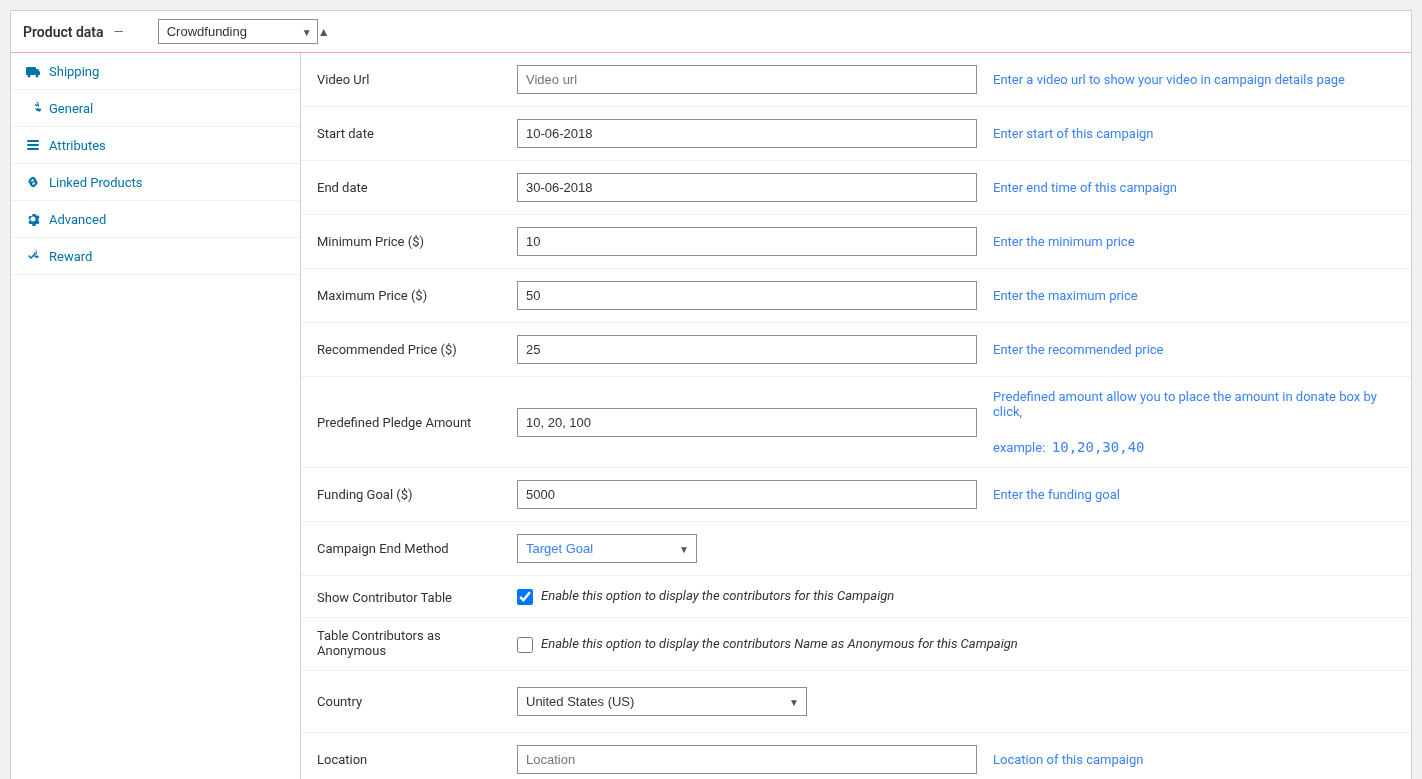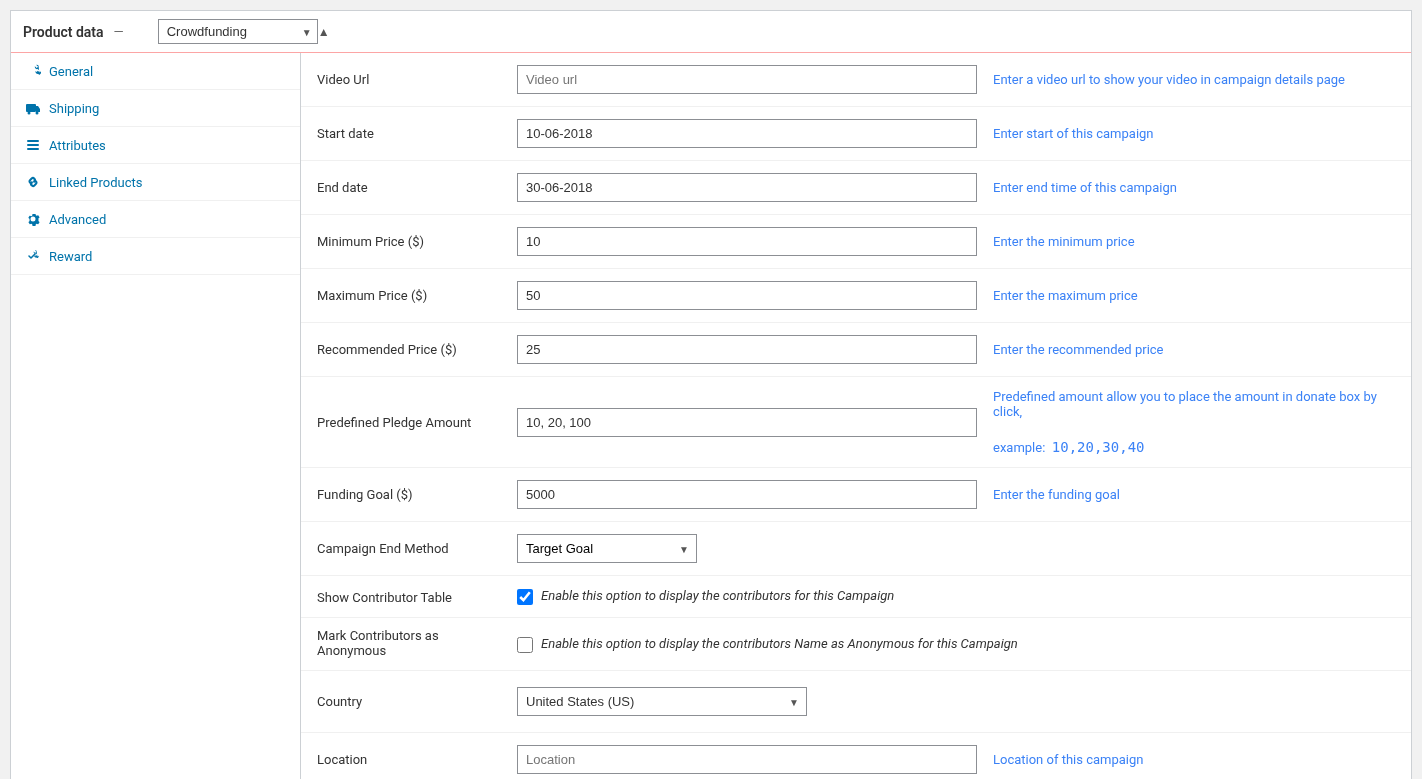--- a/index.html
+++ b/index.html
@@ -150,21 +150,21 @@
       font-size: 13px;
       color: #333;
       background: #fff;
     }
 
     .form-select-field {
       width: 180px;
       padding: 6px 24px 6px 8px;
       border: 1px solid #8c8f94;
       font-size: 13px;
-      color: #000000;
+      color: #3b82f6;
       background: #fff;
       appearance: none;
       -webkit-appearance: none;
     }
 
     .form-select-wrapper {
       position: relative;
       display: inline-block;
     }
 
@@ -253,35 +253,35 @@
     </div>
     <button class="collapse-btn">▲</button>
   </div>
 
   <div class="product-data-body">
 
     <div class="sidebar">
       <div class="sidebar-item">
         <span class="icon">
           <svg width="16" height="16" viewBox="0 0 16 16" fill="#0073aa">
-              <path d="M13.5 2.5c-.6-.6-1.4-.8-2.2-.6l1.8 1.8-1.4 1.4-1.8-1.8c-.2.8 0 1.6.6 2.2.6.6 1.5.8 2.3.5l3.2 3.2c.3.3.3.8 0 1.1l-1.1 1.1c-.3.3-.8.3-1.1 0L10.6 8c-.3.8-.1 1.7.5 2.3.6.6 1.4.8 2.2.6l-1.8-1.8 1.4-1.4 1.8 1.8c.2-.8 0-1.6-.6-2.2z"></path>
-            </svg>
-        </span>
-        <span>General</span>
-      </div>
-      <div class="sidebar-item">
-        <span class="icon">
-          <svg width="16" height="16" viewBox="0 0 16 16" fill="#0073aa">
               <rect x="1" y="4" width="10" height="8" rx="1"></rect>
               <path d="M11 6h2l2 3v3h-4V6z"></path>
               <circle cx="4" cy="13" r="1.5"></circle>
               <circle cx="12" cy="13" r="1.5"></circle>
             </svg>
         </span>
         <span>Shipping</span>
+      </div>
+      <div class="sidebar-item">
+        <span class="icon">
+          <svg width="16" height="16" viewBox="0 0 16 16" fill="#0073aa">
+              <path d="M13.5 2.5c-.6-.6-1.4-.8-2.2-.6l1.8 1.8-1.4 1.4-1.8-1.8c-.2.8 0 1.6.6 2.2.6.6 1.5.8 2.3.5l3.2 3.2c.3.3.3.8 0 1.1l-1.1 1.1c-.3.3-.8.3-1.1 0L10.6 8c-.3.8-.1 1.7.5 2.3.6.6 1.4.8 2.2.6l-1.8-1.8 1.4-1.4 1.8 1.8c.2-.8 0-1.6-.6-2.2z"></path>
+            </svg>
+        </span>
+        <span>General</span>
       </div>
       <div class="sidebar-item">
         <span class="icon">
           <svg width="16" height="16" viewBox="0 0 16 16" fill="#0073aa">
               <rect x="2" y="3" width="12" height="2" rx="1"></rect>
               <rect x="2" y="7" width="12" height="2" rx="1"></rect>
               <rect x="2" y="11" width="12" height="2" rx="1"></rect>
             </svg>
         </span>
         <span>Attributes</span>
@@ -409,21 +409,21 @@
           <td class="input-cell" colspan="2">
             <label class="checkbox-label">
               <input type="checkbox" checked="" style="">
               <span class="checkbox-label-text">Enable this option to display the contributors for this Campaign</span>
             </label>
           </td>
         </tr>
 
         <tr class="anon-row">
           <td class="label-cell">
-            <span>Mark Contributors as Anonymous</span>
+            <span>Table Contributors as Anonymous</span>
           </td>
           <td class="input-cell" colspan="2">
             <label class="checkbox-label">
               <input type="checkbox" style="">
               <span class="checkbox-label-text">Enable this option to display the contributors Name as Anonymous for this Campaign</span>
             </label>
           </td>
         </tr>
 
         <tr class="country-row">

